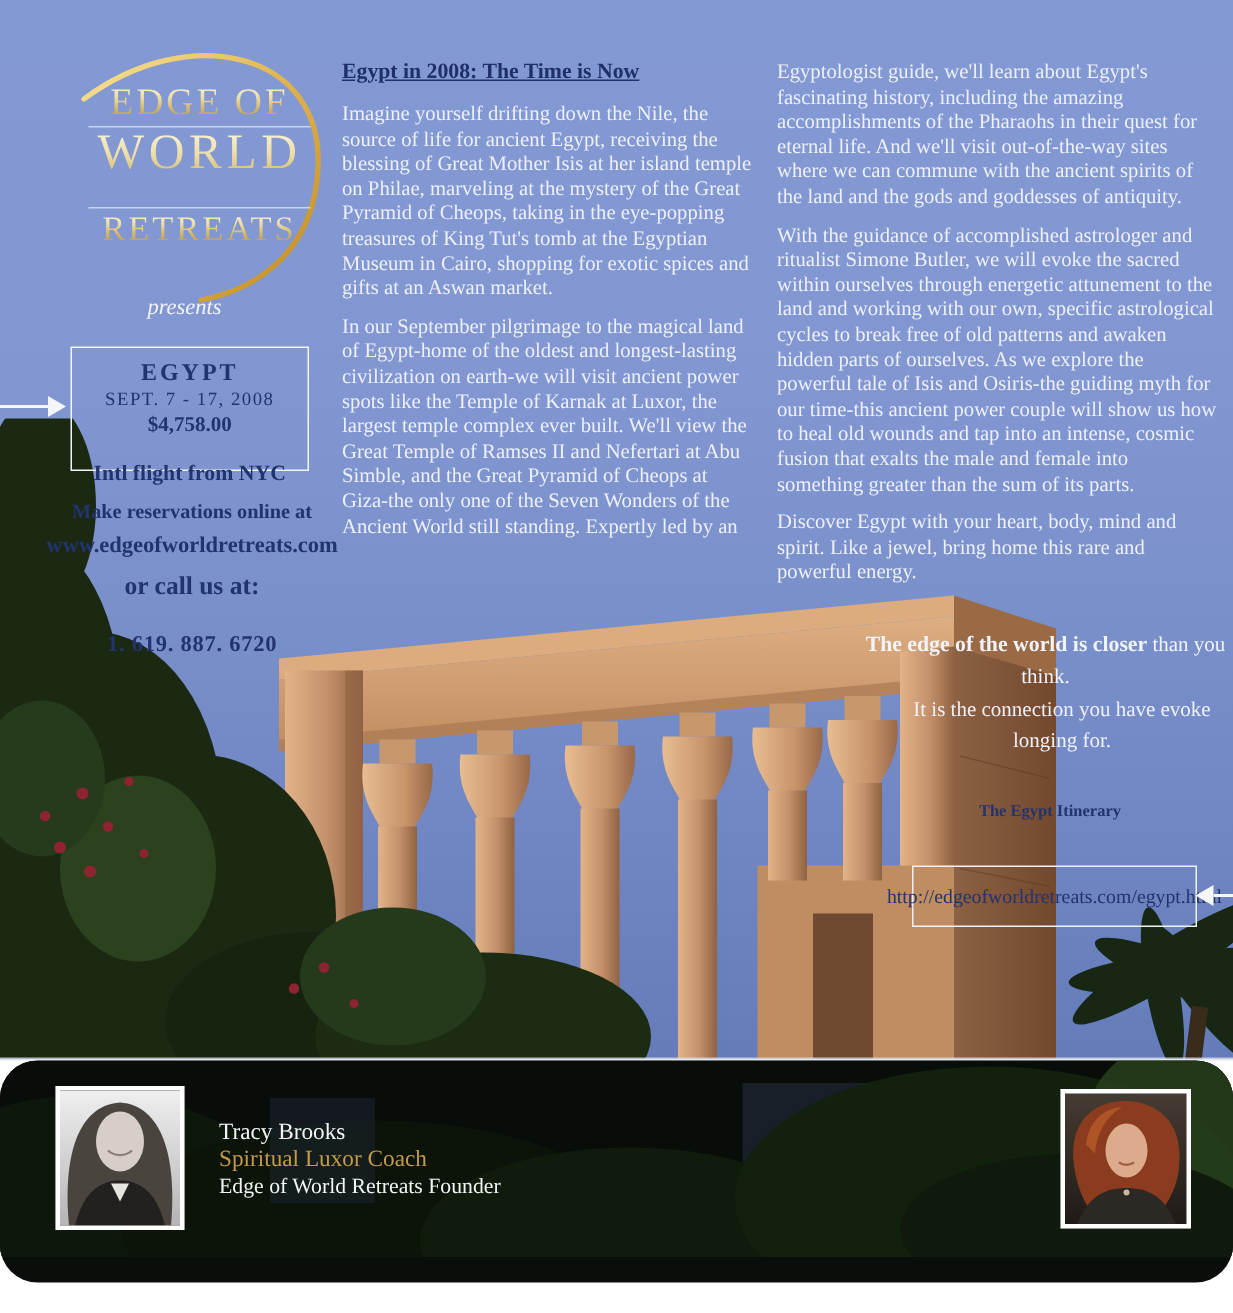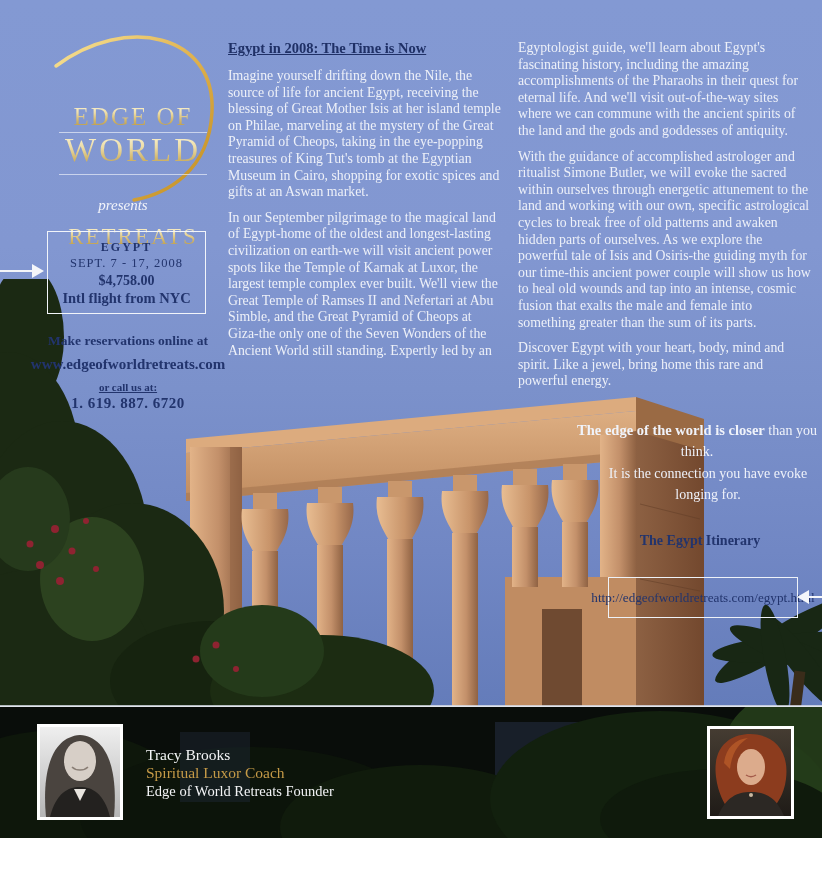--- a/index.html
+++ b/index.html
@@ -15,75 +15,75 @@
   }
   .temple-svg { position:absolute; left:0; top:279px; width:822px; height:427px; }
   .sep-line { position:absolute; left:0; top:705px; width:822px; height:2px; background:#d9dfe8; opacity:.8; }
 
   
   .logo { position:absolute; left:38px; top:26px; width:190px; height:172px; text-align:center; }
   .logo-arc { position:absolute; left:0; top:0; width:190px; height:180px; }
   .logo-text { position:relative; padding-top:30px; line-height:1.05; }
   .gold-text {
     background:linear-gradient(180deg,#fdf7d9 0%,#ecdca6 35%,#d2b76c 62%,#b08e3c 100%);
-    -webkit-background-clip:text; background-clip:text; color:transparent;margin-top:48px;
+    -webkit-background-clip:text; background-clip:text; color:transparent;
   }
   .logo-l1 { font-size:25px; letter-spacing:2px; }
   .logo-l2 { display:inline-block; font-size:33px; letter-spacing:3px;
     border-top:1px solid rgba(240,242,250,.65); border-bottom:1px solid rgba(240,242,250,.65);
-    padding:0 6px 6px 6px; margin:2px 0; }
+    padding:0 6px 18px 6px; margin:2px 0; }
   .logo-l3 { font-size:23px; letter-spacing:2px; }
   .presents { position:absolute; left:38px; top:197px; width:170px; text-align:center;
     color:#f2f4fa; font-style:italic; font-size:15px; }
 
   
   .offer-box { position:absolute; left:47px; top:231px; width:159px; height:83px;
     border:1.5px solid #f2f5fa; text-align:center; color:#22346d; padding-top:8px; }
-  .offer-title { font-weight:bold; font-size:12px; letter-spacing:2px; }
+  .offer-title { font-weight:bold; font-size:16px; letter-spacing:2px; }
   .offer-dates { font-size:12.5px; letter-spacing:1px; margin-top:1px;font-family:Liberation Serif, serif; }
   .offer-price { font-weight:bold; font-size:14px; margin-top:2px; }
-  .offer-note  { font-weight:bold; font-size:14.5px; margin-top:1px; }
+  .offer-note  { font-weight:bold; font-size:14.5px; margin-top:16px; }
   .arrow { position:absolute; display:flex; align-items:center; }
   .arrow-offer { left:0; top:264px; }
   .arrow-url   { left:797px; top:590px; }
   .arrow-line { width:32px; height:2.5px; background:#f4f6fa; }
   .arrow-line-short { width:13px; height:2.5px; background:#f4f6fa; }
   .head-right { width:0; height:0; border-top:7px solid transparent; border-bottom:7px solid transparent; border-left:12px solid #f4f6fa; }
   .head-left  { width:0; height:0; border-top:7px solid transparent; border-bottom:7px solid transparent; border-right:12px solid #f4f6fa; }
 
   
   .reservations { position:absolute; left:6px; top:333px; width:244px; text-align:center;
     color:#22346d; font-weight:bold; }
   .res-l1 { font-size:13.5px; margin-bottom:7px; }
   .res-url { font-size:15px; margin-bottom:8px; cursor:pointer; }
-  .res-l2 { font-size:11px; margin-bottom:2px;text-decoration:underline; }
+  .res-l2 { font-size:17px; margin-bottom:21px; }
   .res-phone { font-size:15px; letter-spacing:.5px;text-align:center; }
 
   
   .col1 { position:absolute; left:228px; top:40px; width:276px; }
   .col2 { position:absolute; left:518px; top:40px; width:294px; }
   .heading { color:#1f3066; font-weight:bold; font-size:14.5px; margin-bottom:11px;text-decoration:underline; }
   .body-p { color:#edf0f8; font-size:13.8px; line-height:16.6px; margin-bottom:9px; }
 
   
   .tagline { position:absolute; left:572px; top:420px; width:250px; text-align:center;
     color:#f0f3fa; font-size:14px; line-height:21px; }
   .tagline .bold-part { font-weight:bold; font-size:14.5px; }
   .connection { position:absolute; left:608px; top:463px; width:200px; text-align:center;
     color:#eef1f9; font-size:14px; line-height:21px; }
   .itinerary { position:absolute; left:602px; top:531px; width:196px; text-align:center;
     color:#22346d; font-size:13.5px; line-height:20px; cursor:pointer; }
-  .itin-2 { font-weight:bold; font-size:14px; }
+  .itin-2 { font-weight:bold; font-size:11px; }
   .url-box { position:absolute; left:608px; top:577px; width:190px; height:41px;
     border:1.5px solid #eef2f8; display:flex; align-items:center; justify-content:center;
     color:#22346d; font-size:13.2px; cursor:pointer; }
 
   
-  .footer { position:absolute; left:0; top:707px; width:822px; height:131px;
-    background:#0a0e0b; overflow:hidden; }
+  .footer { position:absolute; left:0; top:707px; width:822px; height:148px;
+    background:#0a0e0b; overflow:hidden;border-radius:25px; }
   .footer-bg { position:absolute; left:0; top:0; width:822px; height:131px; }
   .photo-frame { position:absolute; border:3px solid #ffffff; overflow:hidden; background:#555; }
   .tracy-photo  { left:37px;  top:17px; width:86px; height:96px; }
   .simone-photo { left:707px; top:19px; width:87px; height:93px; }
   .photo-frame svg { display:block; }
   .tracy-text { position:absolute; left:146px; top:39px; color:#f3f4f6; line-height:18px; }
   .t-name  { font-size:15.5px; }
   .t-role  { font-size:15.5px; color:#c59a47; }
   .t-title { font-size:14.5px; }
   .simone-text { position:absolute; left:472px; top:40px; width:240px; text-align:center;

